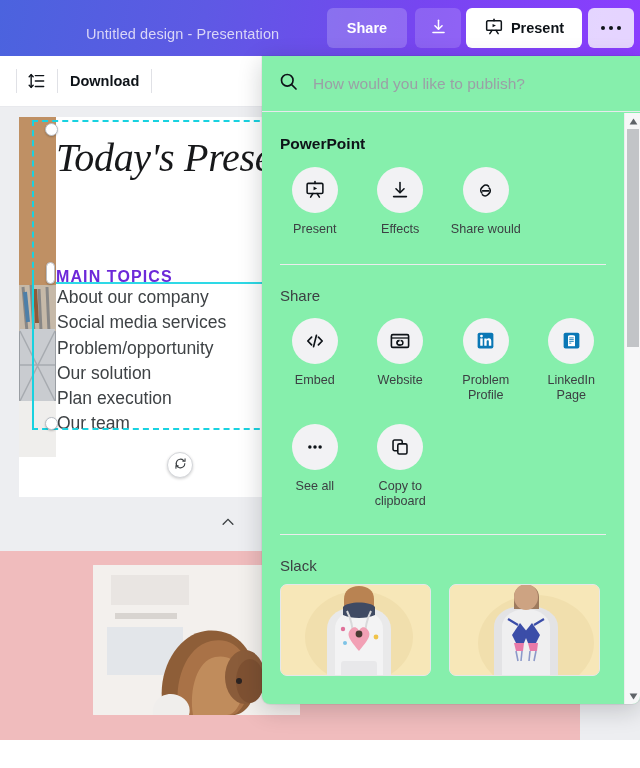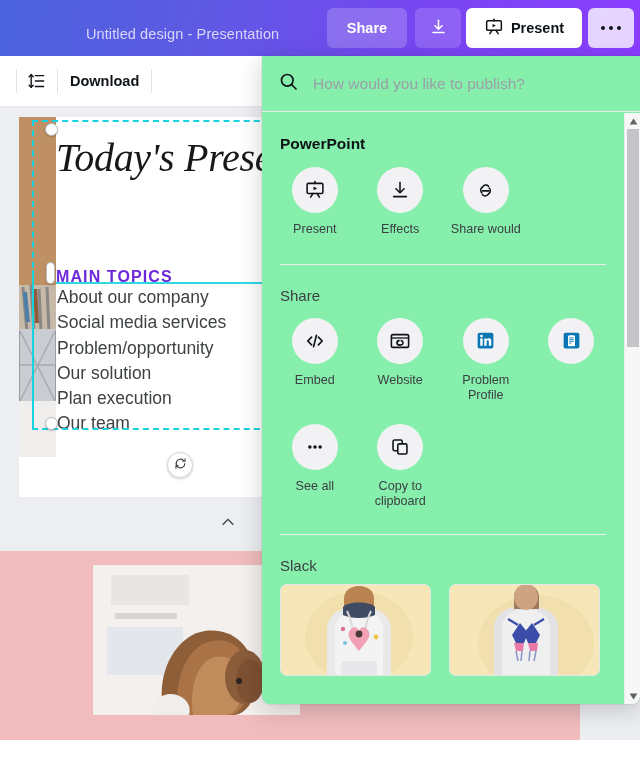--- a/index.html
+++ b/index.html
@@ -473,20 +473,21 @@
 
         <div class="tile">
           <div class="tile-circle">
             <svg width="21" height="21" viewBox="0 0 24 24">
               <rect x="3" y="3" width="18" height="18" rx="2.2" fill="#0A77B5"></rect>
               <rect x="8" y="6.5" width="8" height="12" fill="#fff"></rect>
               <path d="M9.4 9h5.2M9.4 11h5.2M9.4 13h5.2M9.4 15h2.4" stroke="#0A77B5" stroke-width="1"></path>
               <path d="M10 5.6h4l1 1h-6z" fill="#fff"></path>
             </svg>
           </div>
+          <div class="tile-label">LinkedIn Page</div>
         </div>
 
         <div class="tile">
           <div class="tile-circle">
             <svg width="22" height="22" viewBox="0 0 24 24" fill="#0e1318">
               <circle cx="6.4" cy="12" r="1.9"></circle>
                 <circle cx="12" cy="12" r="1.9"></circle>
                 <circle cx="17.6" cy="12" r="1.9"></circle>
             </svg>
           </div>

